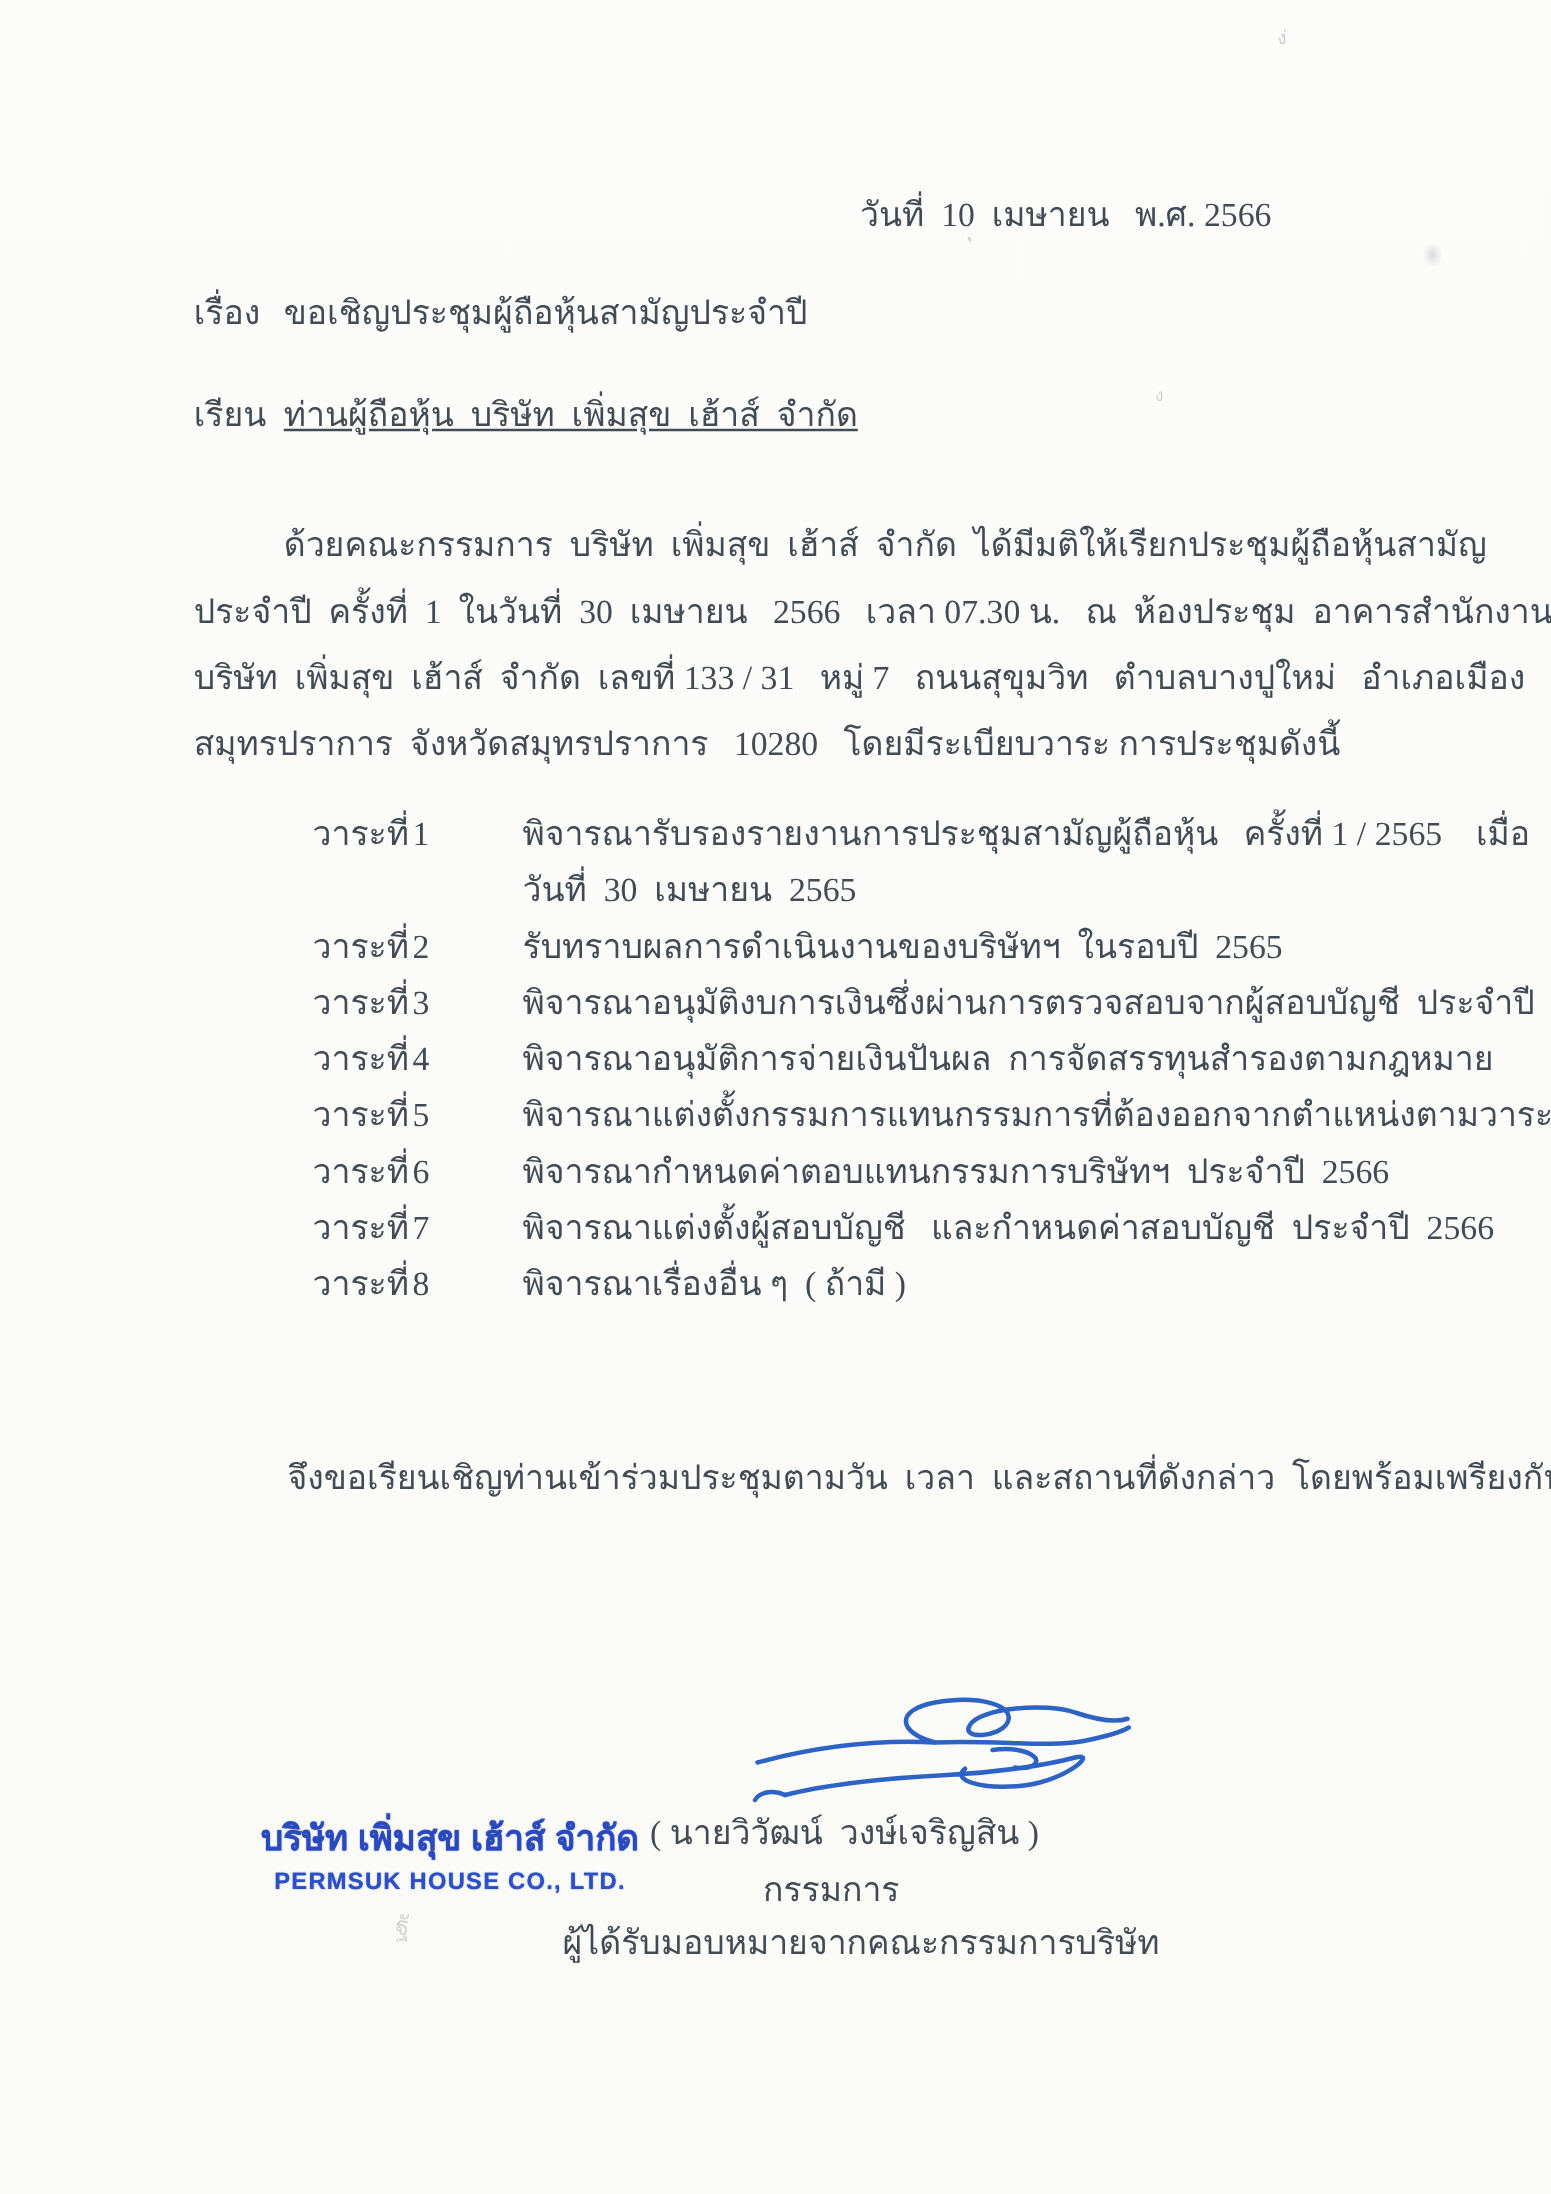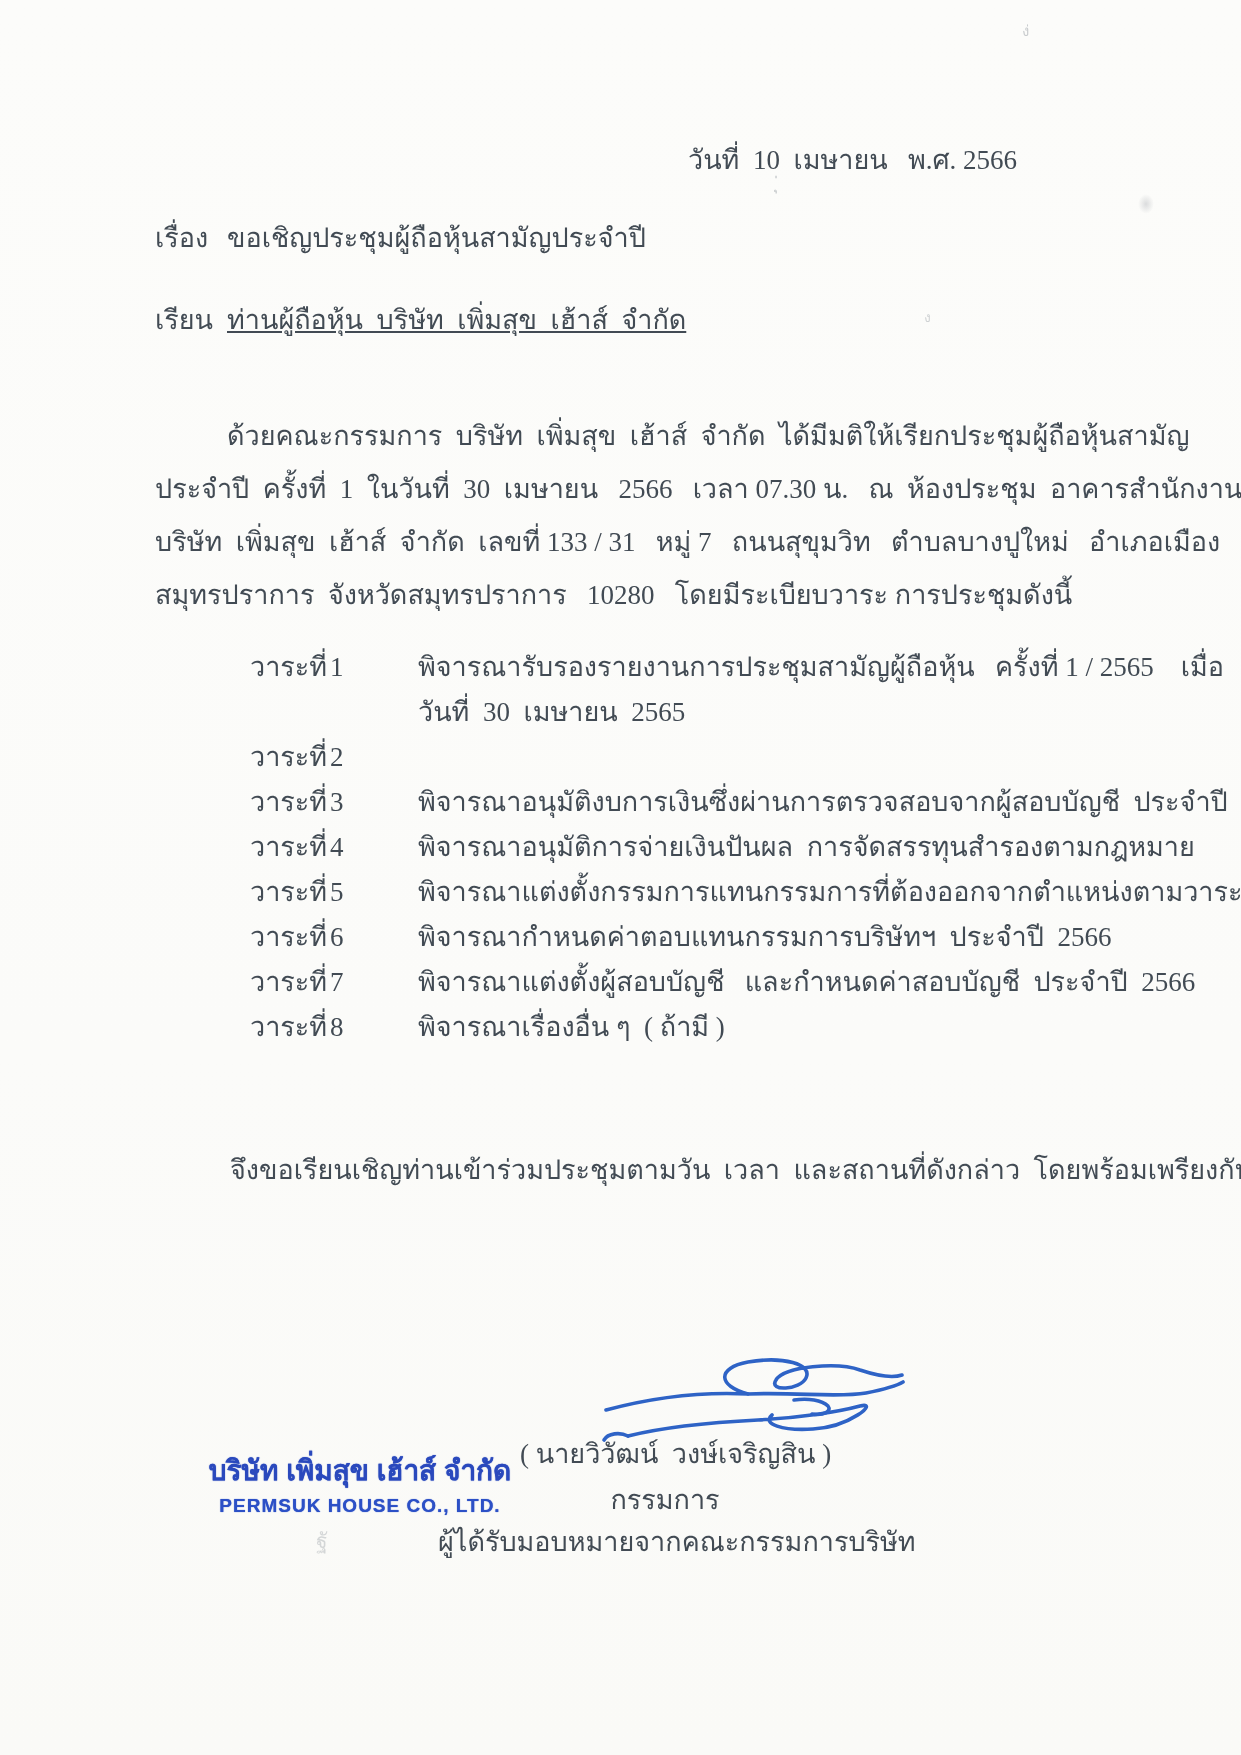--- a/index.html
+++ b/index.html
@@ -3,39 +3,39 @@
 <meta charset="utf-8">
 <style>
   html,body{margin:0;padding:0;background:#ffffff;}
   .page{
     position:relative;width:1241px;height:1755px;margin:0 auto;
     background:linear-gradient(180deg,#fcfcfa 0%,#fbfbf9 60%,#fafaf7 100%);
     color:#424b54;
     font-family:"Liberation Serif","DejaVu Serif",serif;
     overflow:hidden;
   }
-  .t{position:absolute;white-space:pre;font-size:27px;line-height:40px;}
+  .t{position:absolute;white-space:pre;font-size:27px;line-height:40px;margin-top:12px;}
   .date-line{left:688px;top:140px;}
   .subject-label{left:155px;top:218px;}
   .subject-text{left:227px;top:218px;}
   .to-label{left:155px;top:300px;}
   .to-text{left:227px;top:300px;text-decoration:underline;}
   .body-block{position:absolute;left:155px;top:410px;width:825px;}
   .body-line{white-space:pre;font-size:27px;line-height:53px;}
   .body-line:first-child{padding-left:72px;}
   .agenda-list{position:absolute;left:250px;top:645px;width:740px;}
   .agenda-row{display:grid;grid-template-columns:80px 88px 1fr;}
   .agenda-row > div{font-size:27px;line-height:45px;white-space:pre;}
   .agenda-line{font-size:27px;line-height:45px;white-space:pre;}
   .closing-line{left:230px;top:1150px;}
   .salutation{left:575px;top:1224px;}
   .signature{position:absolute;left:598px;top:1348px;width:310px;height:100px;}
   .signer-name{left:520px;top:1434px;width:290px;text-align:center;white-space:pre;}
   .signer-title1{left:520px;top:1480px;width:290px;text-align:center;}
-  .signer-title2{left:438px;top:1522px;width:430px;text-align:center;}
+  .signer-title2{left:450px;top:1522px;width:430px;text-align:center;}
   .stamp{position:absolute;left:200px;top:1448px;width:320px;text-align:center;
          font-family:"Liberation Sans","DejaVu Sans",sans-serif;}
   .stamp-thai{font-size:28px;font-weight:bold;color:#2a49bd;white-space:pre;
               text-shadow:0 0 1px #2a49bd;}
   .stamp-eng{font-size:19px;font-weight:bold;color:#2c50c6;letter-spacing:1px;
              margin-top:3px;white-space:pre;text-shadow:0 0 1px #2c50c6;}
   .artifact{position:absolute;color:#8d949b;font-size:15px;line-height:15px;white-space:pre;}
   .artifact.a1{left:1022px;top:24px;opacity:.45;}
   .artifact.a2{left:778px;top:176px;opacity:.55;font-size:17px;}
   .artifact.a3{left:316px;top:1534px;opacity:.35;font-size:21px;}
@@ -67,20 +67,21 @@
   <div class="agenda-list">
     <div class="agenda-row">
       <div>วาระที่</div>
       <div>1</div>
       <div><div class="agenda-line">พิจารณารับรองรายงานการประชุมสามัญผู้ถือหุ้น   ครั้งที่ 1 / 2565    เมื่อ</div><div class="agenda-line">วันที่  30  เมษายน  2565</div></div>
     </div>
 
     <div class="agenda-row">
       <div>วาระที่</div>
       <div>2</div>
+      <div><div class="agenda-line">รับทราบผลการดำเนินงานของบริษัทฯ  ในรอบปี  2565</div></div>
     </div>
 
     <div class="agenda-row">
       <div>วาระที่</div>
       <div>3</div>
       <div><div class="agenda-line">พิจารณาอนุมัติงบการเงินซึ่งผ่านการตรวจสอบจากผู้สอบบัญชี  ประจำปี</div></div>
     </div>
 
     <div class="agenda-row">
       <div>วาระที่</div>

